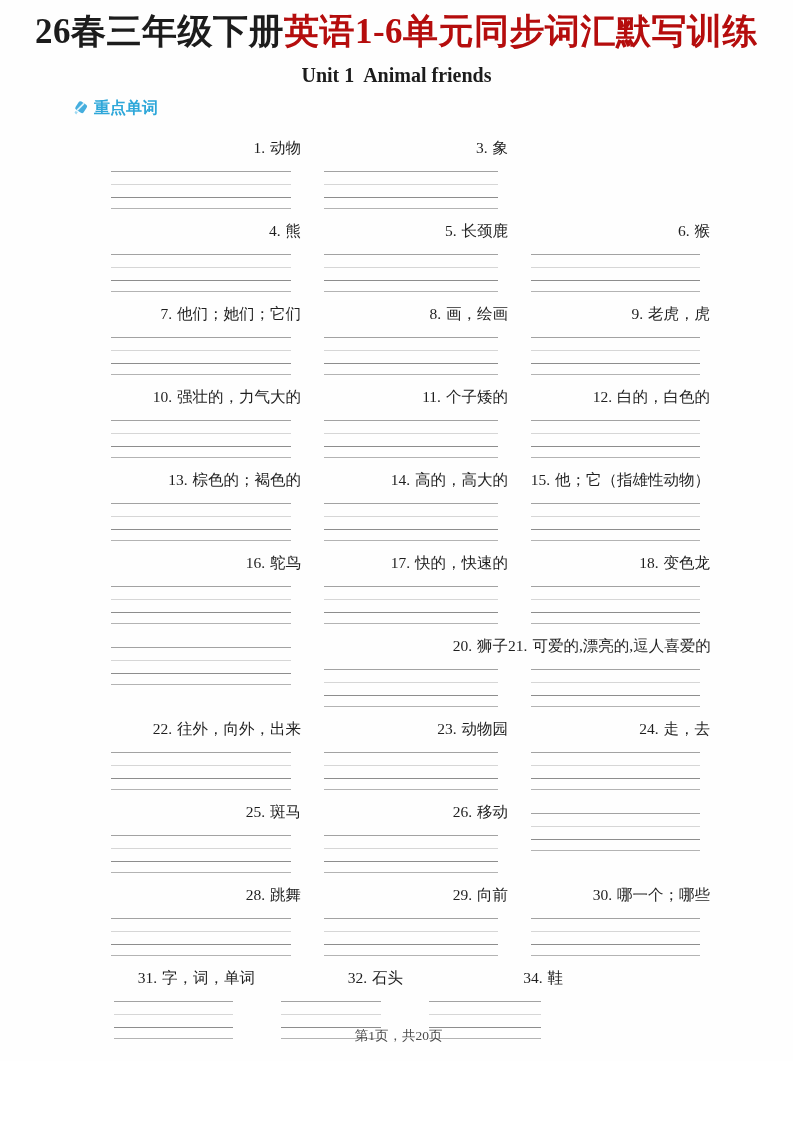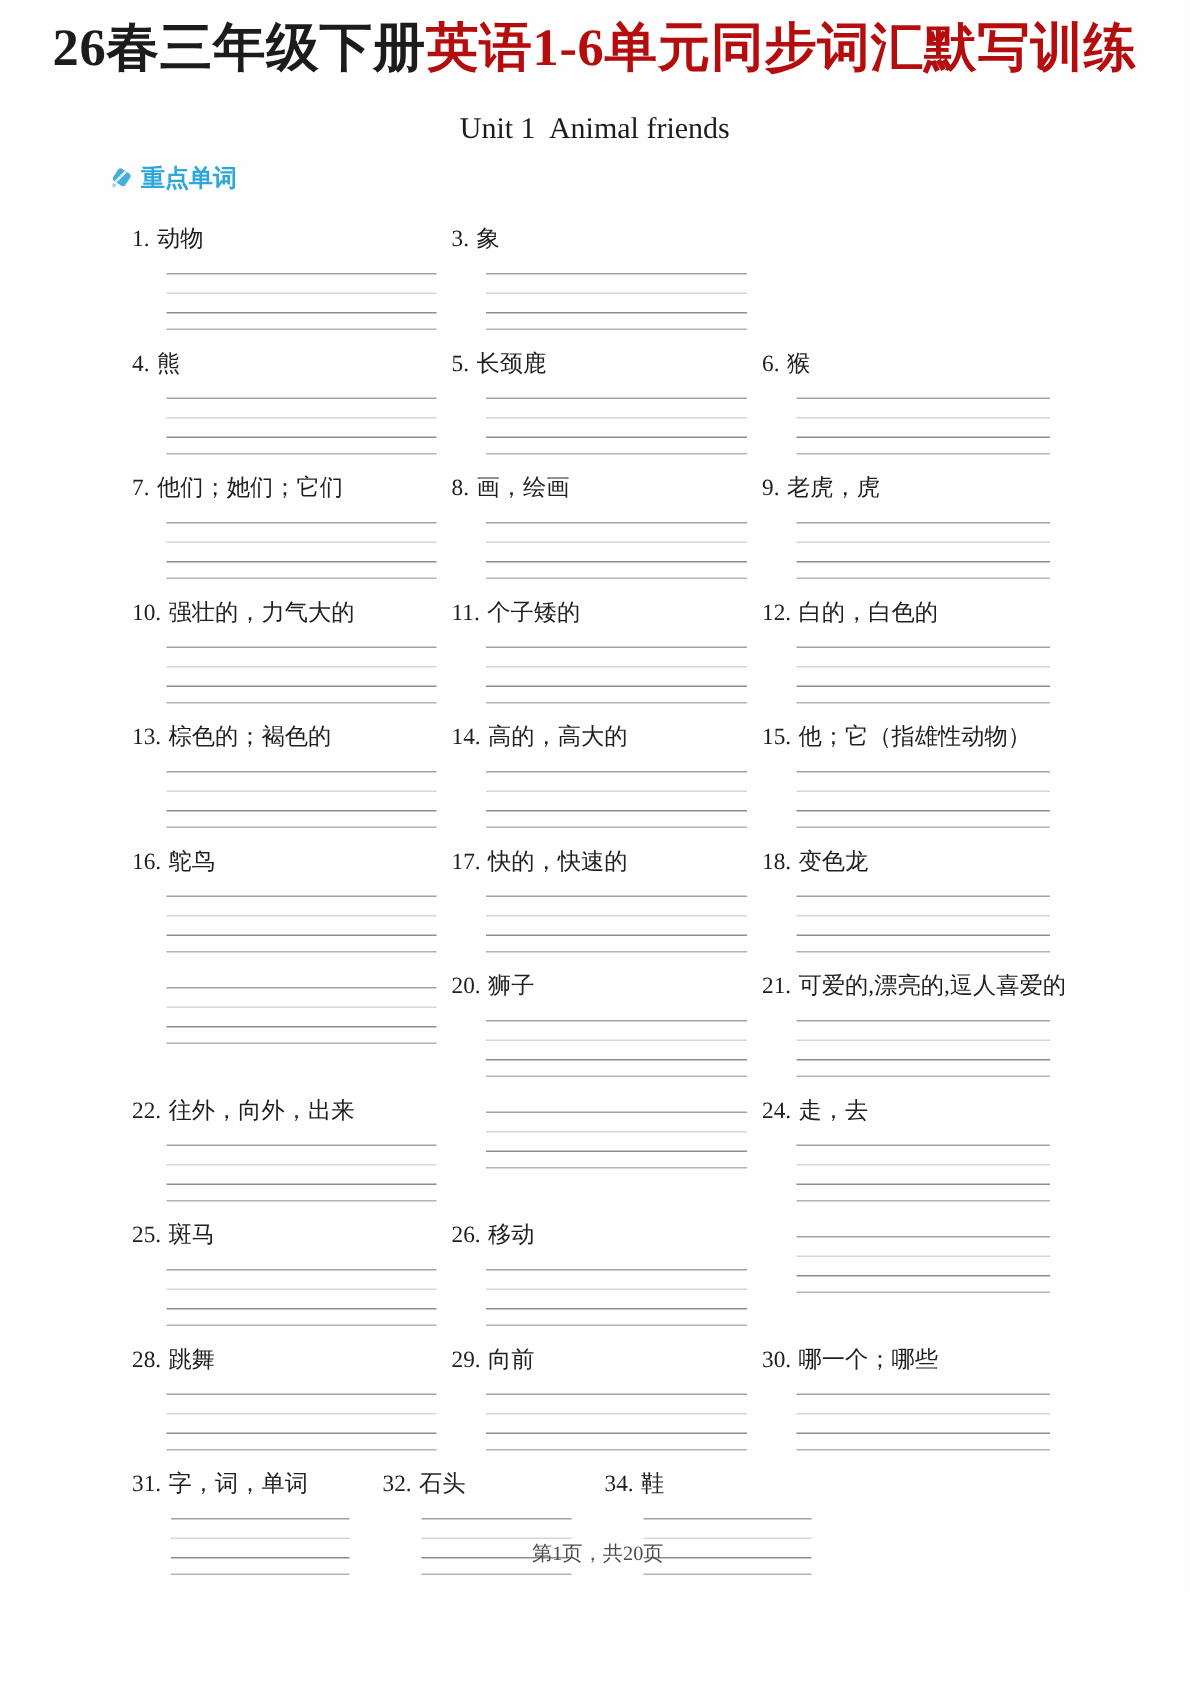--- a/index.html
+++ b/index.html
@@ -17,43 +17,44 @@
     padding-top:12px;
     text-align:center;
     font-size:35px;
     font-weight:bold;
     line-height:1.15;
     white-space:nowrap;
     letter-spacing:0.5px;
   }
   .title .t-red{color:var(--accent-red,#b50d0d);}
   .subtitle{
-    margin-top:23px;
+    margin-top:12px;
     text-align:center;
     font-size:20px;
-    font-weight:normal;
+    font-weight:bold;
     font-family:"Liberation Serif","DejaVu Serif",serif;
     white-space:pre;
   }
   
   .section-head{
     margin:10px 4px 0 72px;
     height:22px;
     display:flex;
     align-items:center;
     gap:5px;
     color:var(--accent-blue,#2ea7d9);
     font-size:16px;
     font-weight:bold;
   }
   .gem{display:inline-flex;width:17px;height:17px;}
   
   .word-grid{
     margin:19px 0 0 88px;
     width:622px;
+    text-align:right;
   }
   .word-row{display:grid;}
   .word-row.cols3{grid-template-columns:213px 207px 202px;}
   .word-row.cols4{grid-template-columns:167px 148px 160px 147px;}
   .cell{height:83px;}
   .word-label{
     height:22px;
     font-size:15.5px;
     white-space:nowrap;
     overflow:visible;
@@ -296,20 +297,21 @@
         <div class="cell">
           <div class="word-label"><span class="num">22.</span><span class="zh">往外，向外，出来</span></div>
           <div class="lines">
             <div class="line l1"></div>
             <div class="line l2"></div>
             <div class="line l3"></div>
             <div class="line l4"></div>
           </div>
         </div>
         <div class="cell">
+          <div class="word-label"><span class="num">23.</span><span class="zh">动物园</span></div>
           <div class="lines">
             <div class="line l1"></div>
             <div class="line l2"></div>
             <div class="line l3"></div>
             <div class="line l4"></div>
           </div>
         </div>
         <div class="cell">
           <div class="word-label"><span class="num">24.</span><span class="zh">走，去</span></div>
           <div class="lines">

